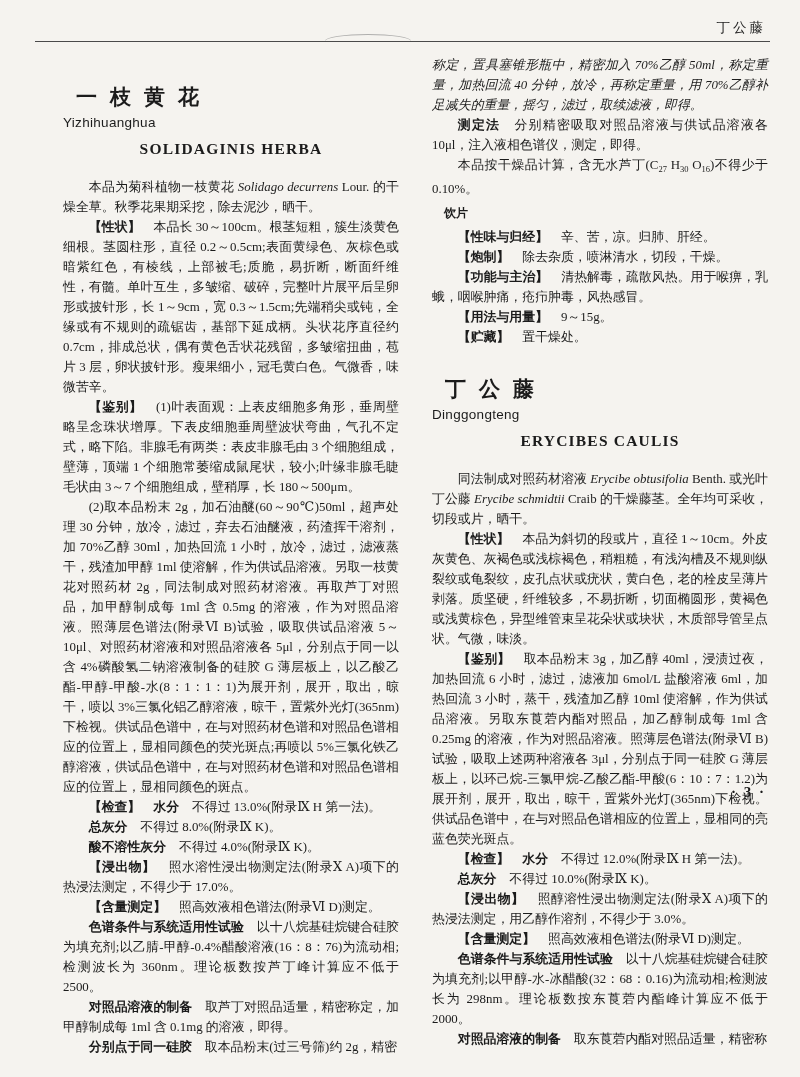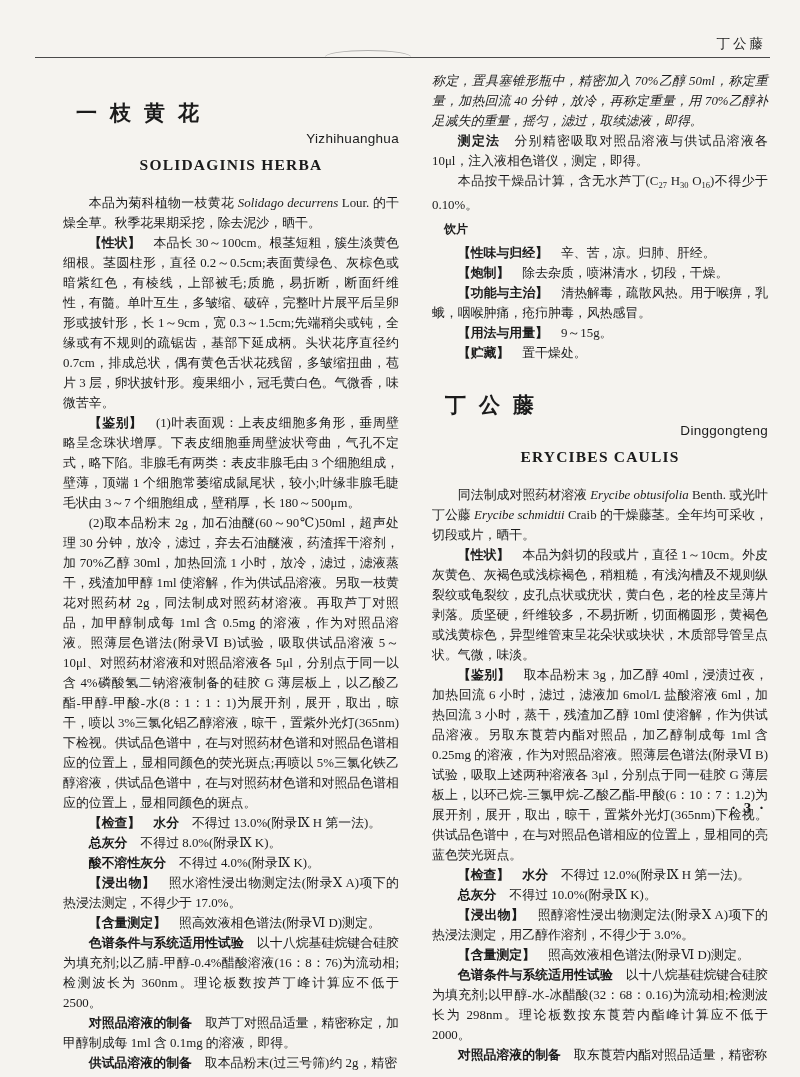--- a/index.html
+++ b/index.html
@@ -1,42 +1,42 @@
 <!DOCTYPE html>
 <html><head>
 <meta charset="utf-8">
 <style>
   html,body{margin:0;padding:0;}
   body{
     width:800px;height:1077px;overflow:hidden;position:relative;
     background:#f5f3ef;color:#1b1b1b;
     font-family:"Liberation Serif","DejaVu Serif",serif;
   }
-  .page{box-sizing:border-box;width:800px;height:831px;padding:16px 32px 0 63px;position:relative;margin-top:16px;}
+  .page{box-sizing:border-box;width:800px;height:831px;padding:16px 32px 0 63px;position:relative;}
   
   .page-header{position:relative;height:26px;}
   .running-head{position:absolute;right:2px;bottom:5px;font-size:13.5px;letter-spacing:3px;color:#222;}
   .header-rule{position:absolute;left:-28px;right:-2px;bottom:0;border-bottom:1.4px solid #4a4a4a;}
   .scan-artifact{position:absolute;left:290px;bottom:0;width:86px;height:6px;
     border-top:1.6px solid #8a8a8a;border-radius:50% 50% 0 0/100% 100% 0 0;opacity:.65;}
   
   .columns{display:flex;gap:33px;margin-top:13px;}
   .col{width:336px;font-size:12.9px;line-height:20px;text-align:justify;}
   .col p{margin:0;text-indent:2em;}
   .col p.cont{text-indent:0;font-style:italic;}
   .col p.section-heading{font-family:"Liberation Sans","DejaVu Sans",sans-serif;
     font-size:12px;line-height:23px;text-indent:1em;margin:3px 0 2px;}
   .col .b{font-weight:bold;font-family:"Liberation Sans","DejaVu Sans",sans-serif;}
   .col .i{font-style:italic;}
   .col .sub{font-size:8.5px;vertical-align:-3px;}
   
   .mono-title{font-family:"Liberation Sans","DejaVu Sans",sans-serif;font-weight:bold;
     font-size:21px;line-height:27px;letter-spacing:13px;text-indent:13px;text-align:left;margin:28px 0 2px;}
   .pinyin{font-family:"Liberation Sans","DejaVu Sans",sans-serif;font-size:13.5px;line-height:19px;
-    text-align:right;margin:3px 0 1px;letter-spacing:.3px;}
+    text-align:left;margin:3px 0 1px;letter-spacing:.3px;}
   .latin-title{font-weight:bold;font-size:15.5px;line-height:21px;text-align:center;
     letter-spacing:1.2px;margin:6px 0 18px;}
   
   .page-number{position:absolute;right:34px;bottom:30px;font-weight:bold;font-size:15px;letter-spacing:2px;}
 </style>
 </head>
 <body>
 
 <div class="page">
   <div class="page-header">
@@ -55,21 +55,21 @@
         <p><span class="b">【性状】</span><span>　本品长 30～100cm。根茎短粗，簇生淡黄色细根。茎圆柱形，直径 0.2～0.5cm;表面黄绿色、灰棕色或暗紫红色，有棱线，上部被毛;质脆，易折断，断面纤维性，有髓。单叶互生，多皱缩、破碎，完整叶片展平后呈卵形或披针形，长 1～9cm，宽 0.3～1.5cm;先端稍尖或钝，全缘或有不规则的疏锯齿，基部下延成柄。头状花序直径约 0.7cm，排成总状，偶有黄色舌状花残留，多皱缩扭曲，苞片 3 层，卵状披针形。瘦果细小，冠毛黄白色。气微香，味微苦辛。</span></p>
         <p><span class="b">【鉴别】</span><span>　(1)叶表面观：上表皮细胞多角形，垂周壁略呈念珠状增厚。下表皮细胞垂周壁波状弯曲，气孔不定式，略下陷。非腺毛有两类：表皮非腺毛由 3 个细胞组成，壁薄，顶端 1 个细胞常萎缩成鼠尾状，较小;叶缘非腺毛睫毛状由 3～7 个细胞组成，壁稍厚，长 180～500μm。</span></p>
         <p><span>(2)取本品粉末 2g，加石油醚(60～90℃)50ml，超声处理 30 分钟，放冷，滤过，弃去石油醚液，药渣挥干溶剂，加 70%乙醇 30ml，加热回流 1 小时，放冷，滤过，滤液蒸干，残渣加甲醇 1ml 使溶解，作为供试品溶液。另取一枝黄花对照药材 2g，同法制成对照药材溶液。再取芦丁对照品，加甲醇制成每 1ml 含 0.5mg 的溶液，作为对照品溶液。照薄层色谱法(附录Ⅵ B)试验，吸取供试品溶液 5～10μl、对照药材溶液和对照品溶液各 5μl，分别点于同一以含 4%磷酸氢二钠溶液制备的硅胶 G 薄层板上，以乙酸乙酯-甲醇-甲酸-水(8：1：1：1)为展开剂，展开，取出，晾干，喷以 3%三氯化铝乙醇溶液，晾干，置紫外光灯(365nm)下检视。供试品色谱中，在与对照药材色谱和对照品色谱相应的位置上，显相同颜色的荧光斑点;再喷以 5%三氯化铁乙醇溶液，供试品色谱中，在与对照药材色谱和对照品色谱相应的位置上，显相同颜色的斑点。</span></p>
         <p><span class="b">【检查】</span><span>　</span><span class="b">水分</span><span>　不得过 13.0%(附录Ⅸ H 第一法)。</span></p>
         <p><span class="b">总灰分</span><span>　不得过 8.0%(附录Ⅸ K)。</span></p>
         <p><span class="b">酸不溶性灰分</span><span>　不得过 4.0%(附录Ⅸ K)。</span></p>
         <p><span class="b">【浸出物】</span><span>　照水溶性浸出物测定法(附录Ⅹ A)项下的热浸法测定，不得少于 17.0%。</span></p>
         <p><span class="b">【含量测定】</span><span>　照高效液相色谱法(附录Ⅵ D)测定。</span></p>
         <p><span class="b">色谱条件与系统适用性试验</span><span>　以十八烷基硅烷键合硅胶为填充剂;以乙腈-甲醇-0.4%醋酸溶液(16：8：76)为流动相;检测波长为 360nm。理论板数按芦丁峰计算应不低于 2500。</span></p>
         <p><span class="b">对照品溶液的制备</span><span>　取芦丁对照品适量，精密称定，加甲醇制成每 1ml 含 0.1mg 的溶液，即得。</span></p>
-        <p><span class="b">供试品溶液的制备</span><span>　取本品粉末(过三号筛)约 2g，精密</span></p>
+        <p><span class="b">分别点于同一硅胶</span><span>　取本品粉末(过三号筛)约 2g，精密</span></p>
       </div>
     <div class="col">
         <p class="cont"><span>称定，置具塞锥形瓶中，精密加入 70%乙醇 50ml，称定重量，加热回流 40 分钟，放冷，再称定重量，用 70%乙醇补足减失的重量，摇匀，滤过，取续滤液，即得。</span></p>
         <p><span class="b">测定法</span><span>　分别精密吸取对照品溶液与供试品溶液各 10μl，注入液相色谱仪，测定，即得。</span></p>
         <p><span>本品按干燥品计算，含无水芦丁(C</span><span class="sub">27</span><span> H</span><span class="sub">30</span><span> O</span><span class="sub">16</span><span>)不得少于 0.10%。</span></p>
         <p class="section-heading"><span class="b">饮片</span></p>
         <p><span class="b">【性味与归经】</span><span>　辛、苦，凉。归肺、肝经。</span></p>
         <p><span class="b">【炮制】</span><span>　除去杂质，喷淋清水，切段，干燥。</span></p>
         <p><span class="b">【功能与主治】</span><span>　清热解毒，疏散风热。用于喉痹，乳蛾，咽喉肿痛，疮疖肿毒，风热感冒。</span></p>
         <p><span class="b">【用法与用量】</span><span>　9～15g。</span></p>

